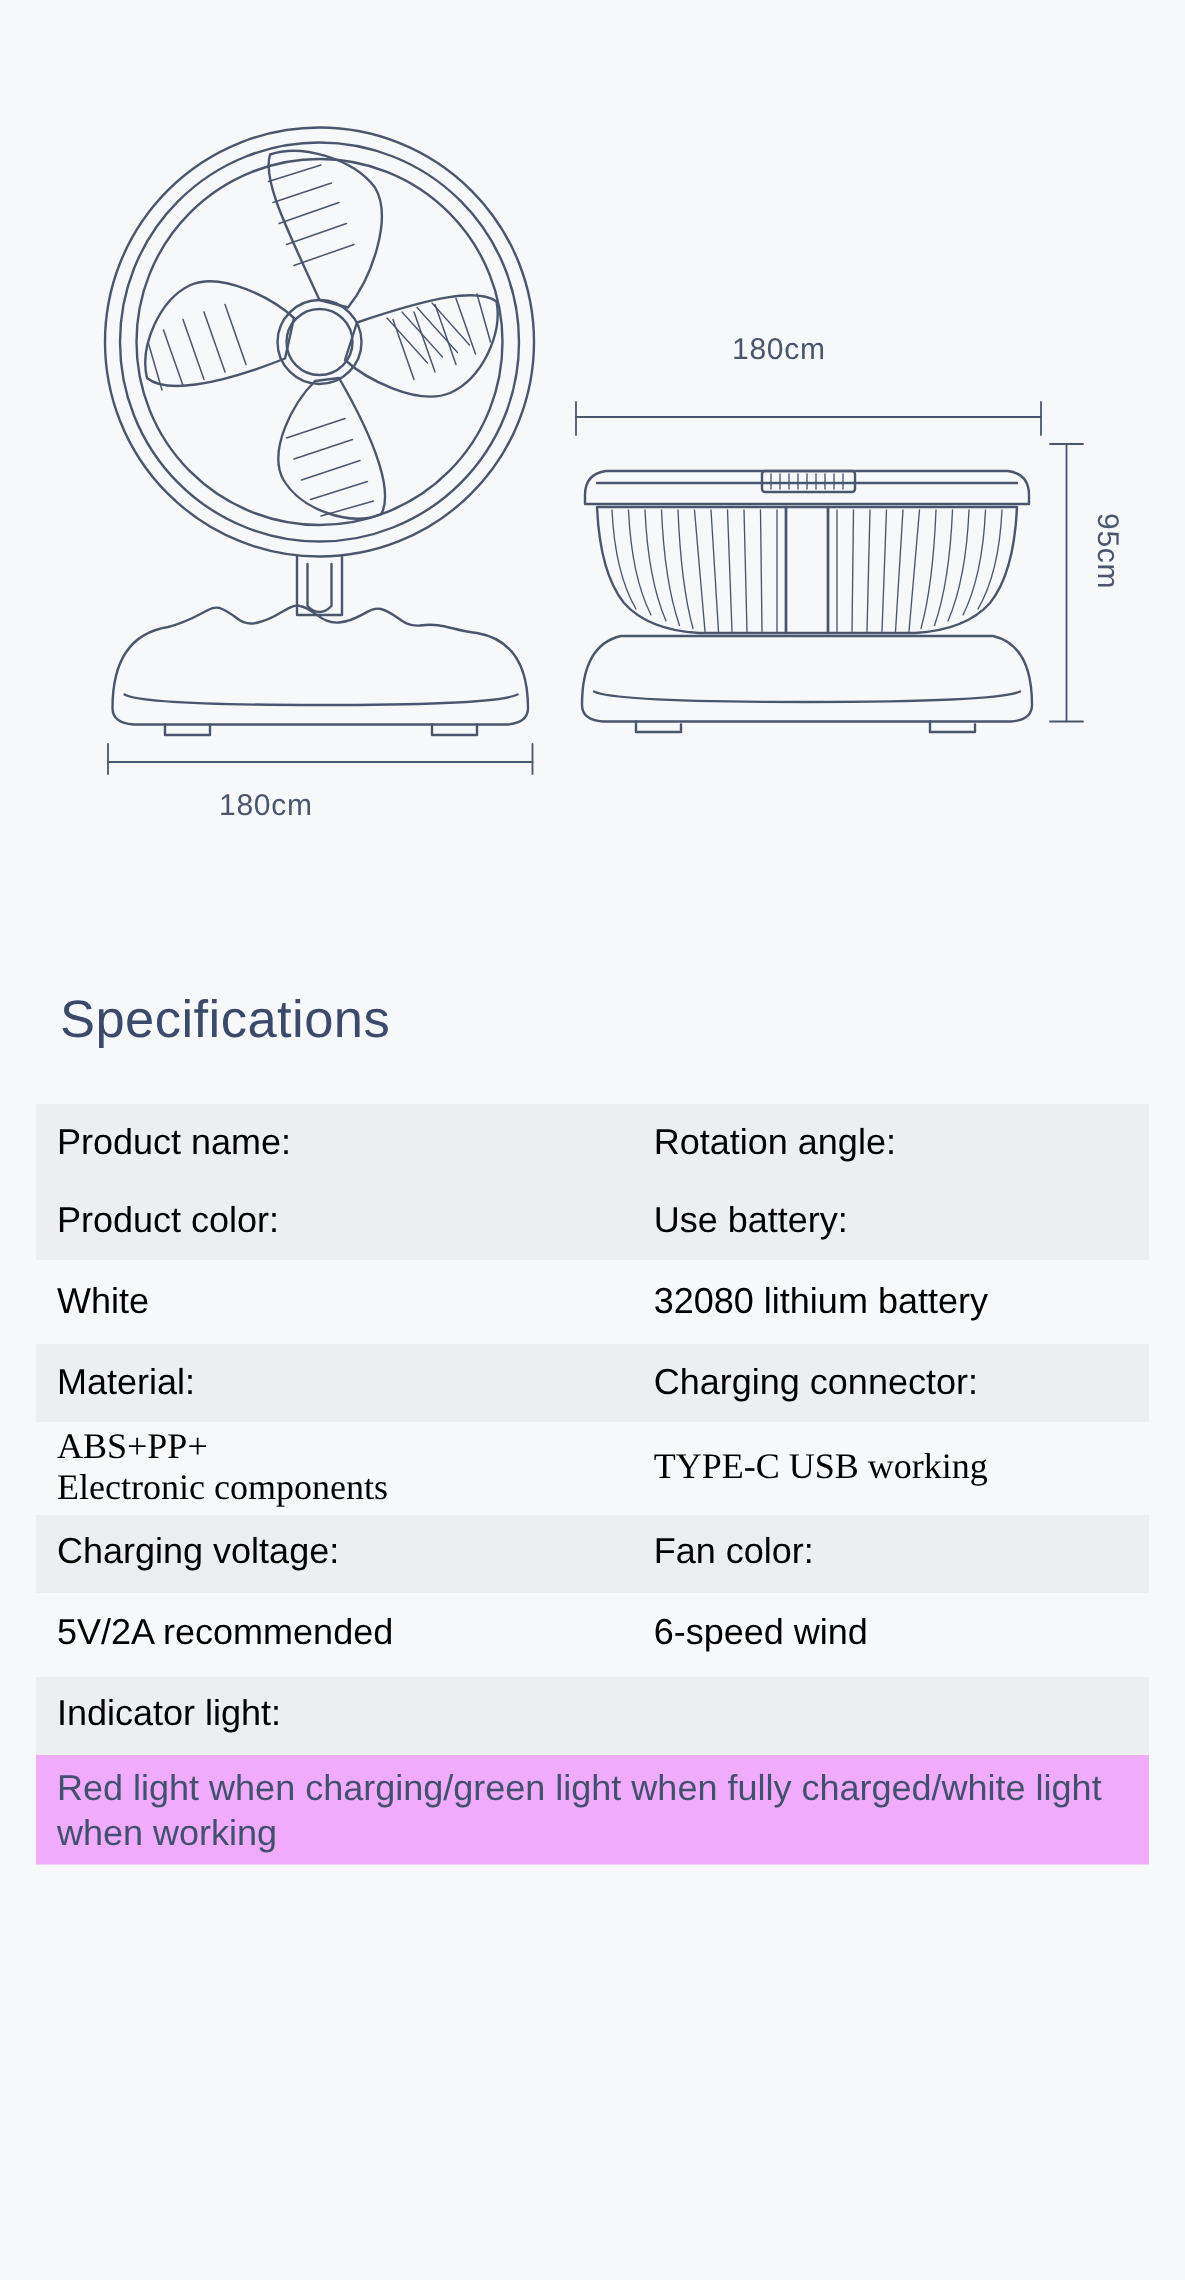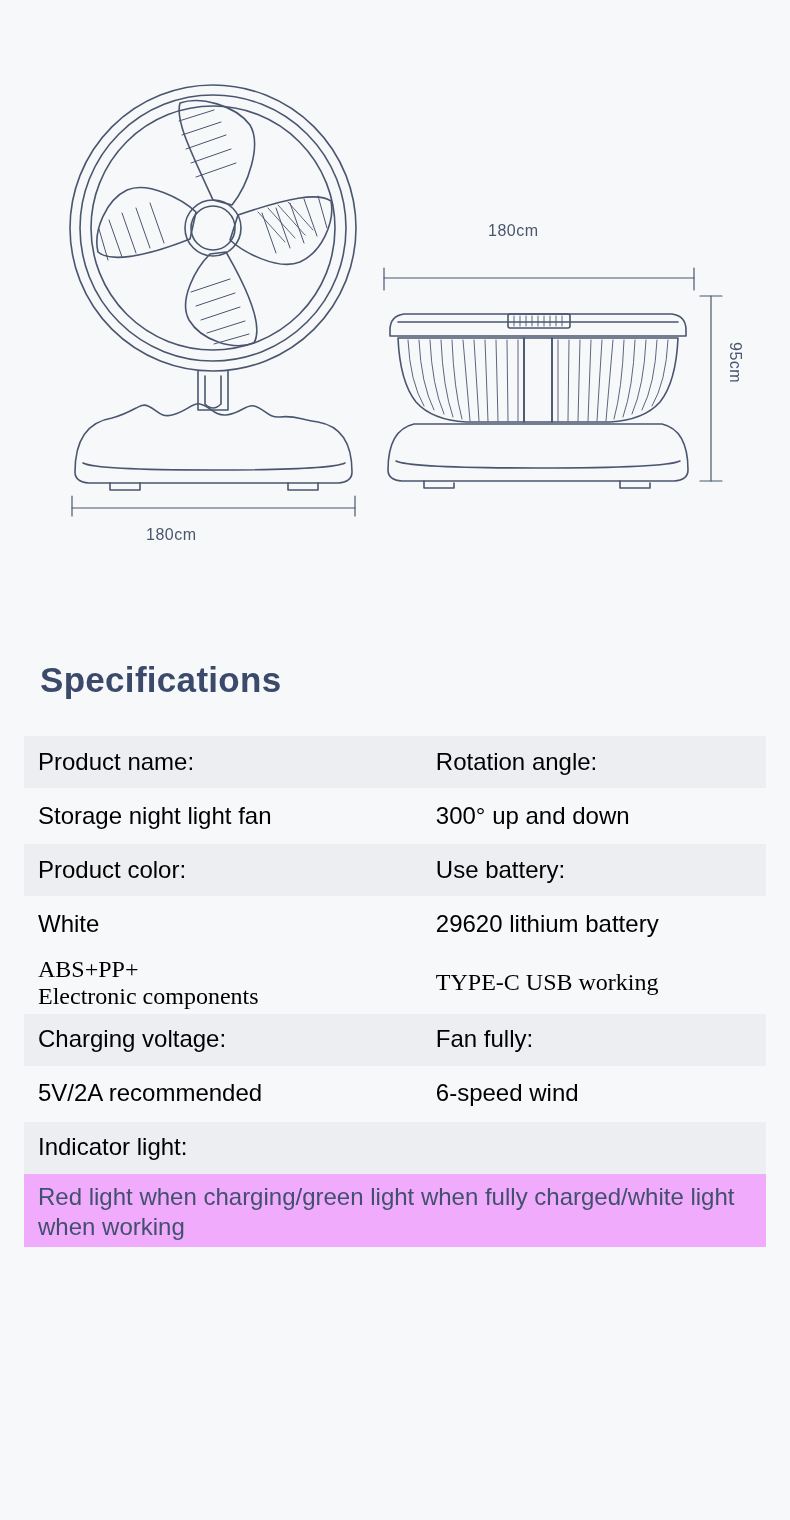--- a/index.html
+++ b/index.html
@@ -18,40 +18,40 @@
 
   
   .diagram {
     position: relative;
     width: 790px;
     height: 640px;
   }
 
   .dim-label {
     position: absolute;
-    font-size: 16px;
+    font-size: 20px;
     color: #4a566e;
     letter-spacing: 0.5px;
     white-space: nowrap;
   }
   .dim-label.vertical {
     writing-mode: vertical-rl;
     text-orientation: mixed;
   }
 
   
   .spec-section {
     position: absolute;
     top: 660px;
     left: 0;
     width: 790px;
   }
   .spec-title {
     font-size: 35px;
-    font-weight: bold;
+    font-weight: normal;
     color: #3b4a6b;
     margin: 0 0 36px 40px;
     letter-spacing: 0.3px;
   }
 
   .spec-table {
     width: 742px;
     margin: 0 24px;
     border-collapse: collapse;
     table-layout: fixed;
@@ -236,62 +236,62 @@
     <tbody>
 
       <tr class="row-label">
         <td>
             <div class="cell-inner">Product name:</div>
           </td>
         <td>
             <div class="cell-inner right-col">Rotation angle:</div>
           </td>
       </tr>
+
+      <tr class="row-label">
+        <td>
+            <div class="cell-inner">Product color:</div>
+          </td>
+        <td>
+            <div class="cell-inner right-col">Use battery:</div>
+          </td>
+      </tr>
       <tr class="row-value">
         <td>
-            <div class="cell-inner">Storage night light fan</div>
-          </td>
-        <td>
-            <div class="cell-inner right-col">300° up and down</div>
-          </td>
-      </tr>
-
-      <tr class="row-label">
-        <td>
-            <div class="cell-inner">Product color:</div>
-          </td>
-        <td>
-            <div class="cell-inner right-col">Use battery:</div>
-          </td>
-      </tr>
-      <tr class="row-value">
-        <td>
             <div class="cell-inner">White</div>
           </td>
         <td>
-            <div class="cell-inner right-col">29620 lithium battery</div>
-          </td>
-      </tr>
-
+            <div class="cell-inner right-col">32080 lithium battery</div>
+          </td>
+      </tr>
+
+      <tr class="row-label">
+        <td>
+            <div class="cell-inner">Material:</div>
+          </td>
+        <td>
+            <div class="cell-inner right-col">Charging connector:</div>
+          </td>
+      </tr>
       <tr class="row-value tall">
         <td>
             <div class="cell-inner" style="white-space:pre-line;">ABS+PP+
 Electronic components</div>
           </td>
         <td>
             <div class="cell-inner right-col">TYPE-C USB working</div>
           </td>
       </tr>
 
       <tr class="row-label">
         <td>
             <div class="cell-inner">Charging voltage:</div>
           </td>
         <td>
-            <div class="cell-inner right-col">Fan fully:</div>
+            <div class="cell-inner right-col">Fan color:</div>
           </td>
       </tr>
       <tr class="row-value">
         <td>
             <div class="cell-inner">5V/2A recommended</div>
           </td>
         <td>
             <div class="cell-inner right-col">6-speed wind</div>
           </td>
       </tr>

